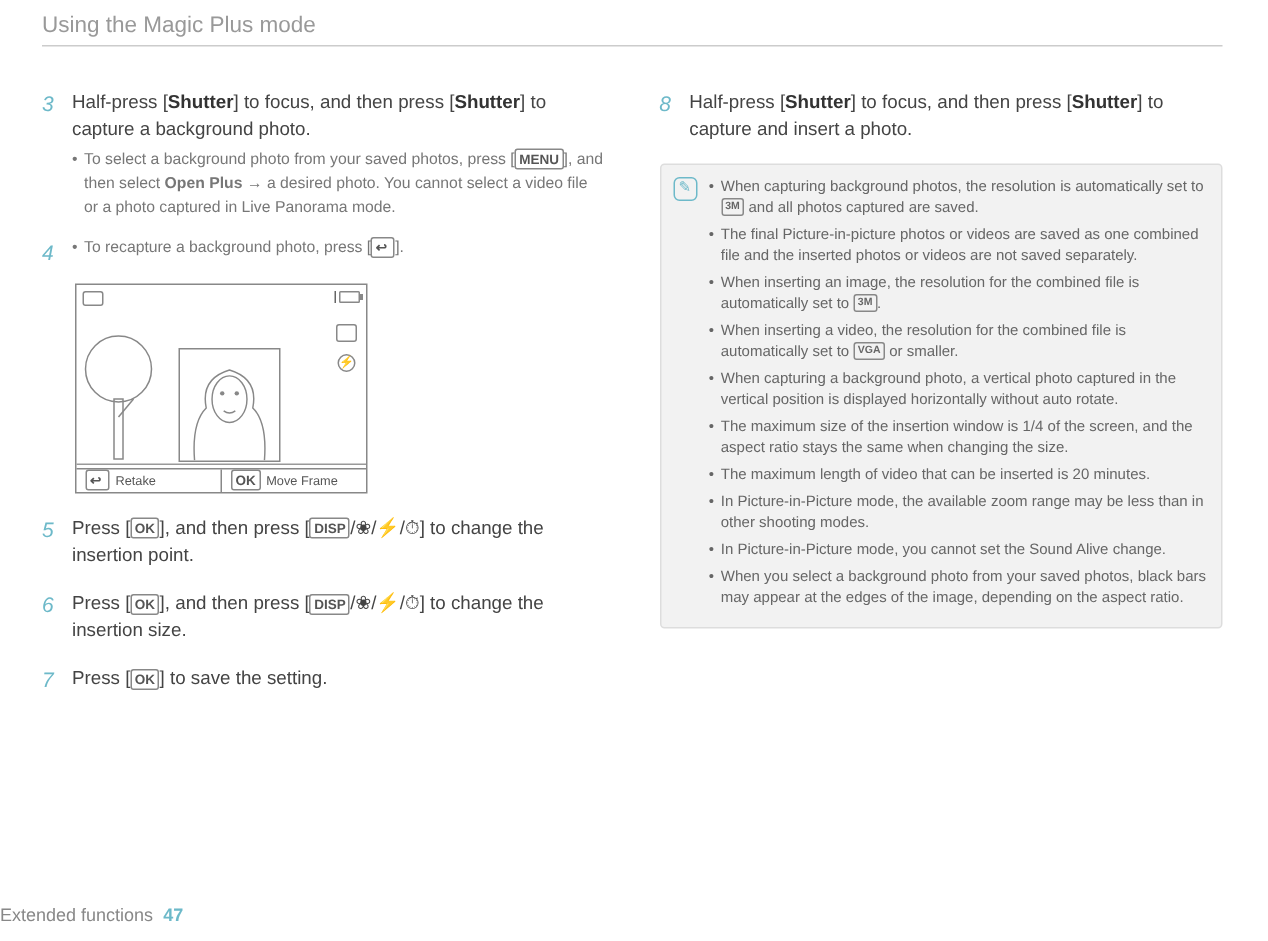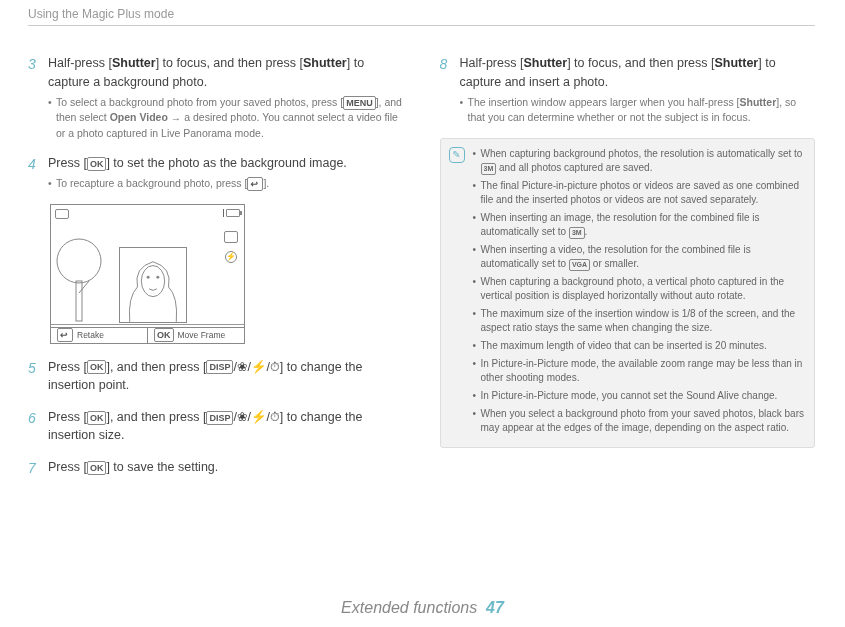--- a/index.html
+++ b/index.html
@@ -8,21 +8,21 @@
       width: 845px;
       height: 627px;
       background: #fff;
       color: #555;
       padding: 6px 30px 10px 28px;
       font-size: 11.5px;
       line-height: 1.45;
       position: relative;
     }
     .header {
-      font-size: 12px;
+      font-size: 15px;
       color: #999;
       border-bottom: 1px solid #ccc;
       padding-bottom: 2px;
       margin-bottom: 28px;
       font-weight: 400;
     }
     .cols {
       display: flex;
       gap: 36px;
     }
@@ -220,56 +220,52 @@
     .note-list li::before {
       content: "•";
       position: absolute;
       left: 0;
     }
     .footer {
       position: absolute;
       bottom: 8px;
       left: 0;
       right: 0;
-      text-align: center;
-      font-size: 16px;
+      text-align: left;
+      font-size: 12px;
       color: #888;
-      font-style: italic;
     }
     .footer .pg { color: #6db9c9; font-weight: bold; }
   </style>
 </head>
 <body>
 
 <div class="header">Using the Magic Plus mode</div>
 
 <div class="cols">
 
   <div class="col">
 
     <div class="step">
       <div class="step-num">3</div>
       <div class="step-body">
         <div class="step-text">
           <span>Half-press [</span><strong>Shutter</strong><span>] to focus, and then press [</span><strong>Shutter</strong><span>] to capture a background photo.</span>
         </div>
         <ul class="sub-list">
           <li>
-            <span>To select a background photo from your saved photos, press [</span><span class="key-icon">MENU</span><span>], and then select </span><strong>Open Video</strong><span> → a desired photo. You cannot select a video file or a photo captured in Live Panorama mode.</span>
+            <span>To select a background photo from your saved photos, press [</span><span class="key-icon">MENU</span><span>], and then select </span><strong>Open Plus</strong><span> → a desired photo. You cannot select a video file or a photo captured in Live Panorama mode.</span>
           </li>
         </ul>
       </div>
     </div>
 
     <div class="step">
       <div class="step-num">4</div>
       <div class="step-body">
-        <div class="step-text">
-          <span>Press [</span><span class="key-icon">OK</span><span>] to set the photo as the background image.</span>
-        </div>
         <ul class="sub-list">
           <li>
             <span>To recapture a background photo, press [</span><span class="key-icon">↩</span><span>].</span>
           </li>
         </ul>
       </div>
     </div>
 
     <div class="preview-screen">
       <div class="preview-icons-tl"></div>
@@ -340,36 +336,33 @@
 
   <div class="col">
 
     <div class="step">
       <div class="step-num">8</div>
       <div class="step-body">
         <div class="step-text">
           <span>Half-press [</span><strong>Shutter</strong><span>] to focus, and then press [</span><strong>Shutter</strong><span>] to capture and insert a photo.</span>
         </div>
         <ul class="sub-list">
-          <li>
-            <span>The insertion window appears larger when you half-press [</span><strong>Shutter</strong><span>], so that you can determine whether or not the subject is in focus.</span>
-          </li>
         </ul>
       </div>
     </div>
 
     <div class="note-box">
       <div class="note-icon">✎</div>
       <ul class="note-list">
         <li><span>When capturing background photos, the resolution is automatically set to </span><span class="res-icon">3M</span><span> and all photos captured are saved.</span></li>
         <li>The final Picture-in-picture photos or videos are saved as one combined file and the inserted photos or videos are not saved separately.</li>
         <li><span>When inserting an image, the resolution for the combined file is automatically set to </span><span class="res-icon">3M</span><span>.</span></li>
         <li><span>When inserting a video, the resolution for the combined file is automatically set to </span><span class="res-icon">VGA</span><span> or smaller.</span></li>
         <li>When capturing a background photo, a vertical photo captured in the vertical position is displayed horizontally without auto rotate.</li>
-        <li>The maximum size of the insertion window is 1/8 of the screen, and the aspect ratio stays the same when changing the size.</li>
+        <li>The maximum size of the insertion window is 1/4 of the screen, and the aspect ratio stays the same when changing the size.</li>
         <li>The maximum length of video that can be inserted is 20 minutes.</li>
         <li>In Picture-in-Picture mode, the available zoom range may be less than in other shooting modes.</li>
         <li>In Picture-in-Picture mode, you cannot set the Sound Alive change.</li>
         <li>When you select a background photo from your saved photos, black bars may appear at the edges of the image, depending on the aspect ratio.</li>
       </ul>
     </div>
   </div>
 </div>
 
 <div class="footer">

